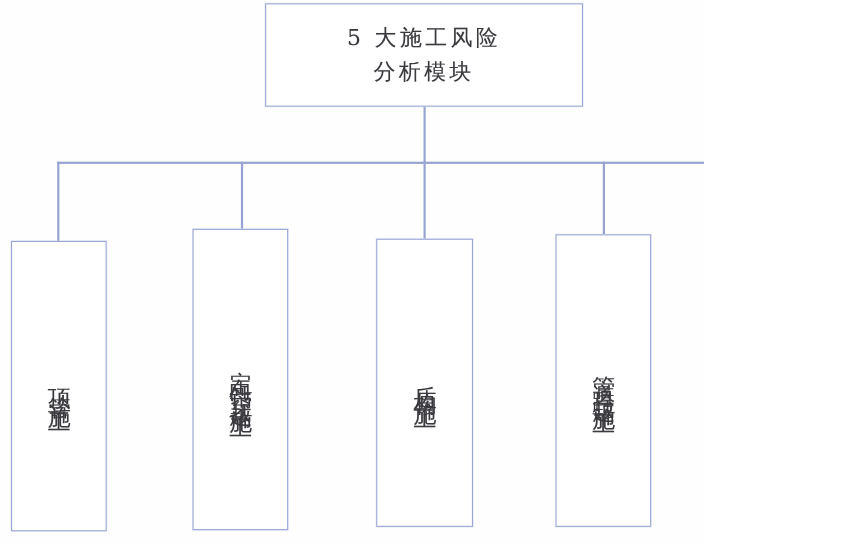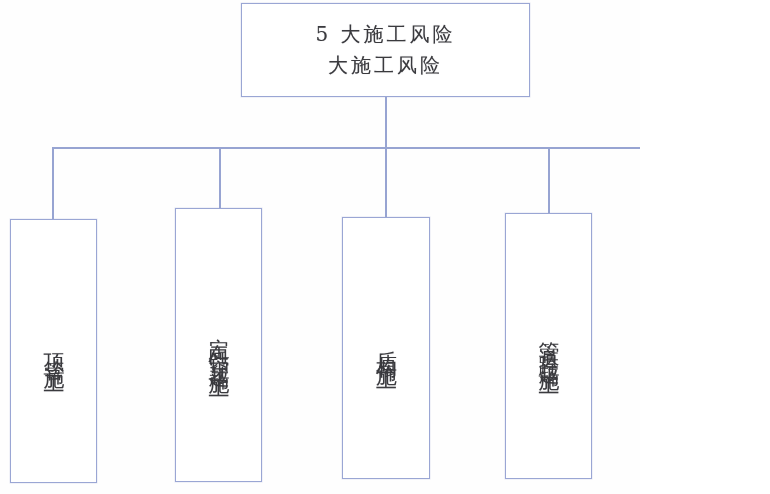--- a/index.html
+++ b/index.html
@@ -90,21 +90,21 @@
   <div class="conn conn-h" style="left:52px; top:147px; width:663px;"></div>
 
   <div class="conn conn-v" style="left:52px; top:147px; height:72px;"></div>
   <div class="conn conn-v" style="left:219px; top:147px; height:61px;"></div>
   <div class="conn conn-v" style="left:385px; top:147px; height:70px;"></div>
   <div class="conn conn-v" style="left:548px; top:147px; height:66px;"></div>
   <div class="conn conn-v" style="left:714px; top:147px; height:68px;"></div>
 
   <div class="node root-node" style="left:241px; top:3px; width:289px; height:94px;">
     <div class="root-line">5 大施工风险</div>
-    <div class="root-line">大施工风险</div>
+    <div class="root-line">分析模块</div>
   </div>
 
   <div class="node leaf-node" style="left:10px; top:219px; width:87px; height:264px;">
     <div class="vtext">顶管施工</div>
   </div>
 
   <div class="node leaf-node" style="left:175px; top:208px; width:87px; height:274px;">
     <div class="vtext">定向钻穿越施工</div>
   </div>
 

